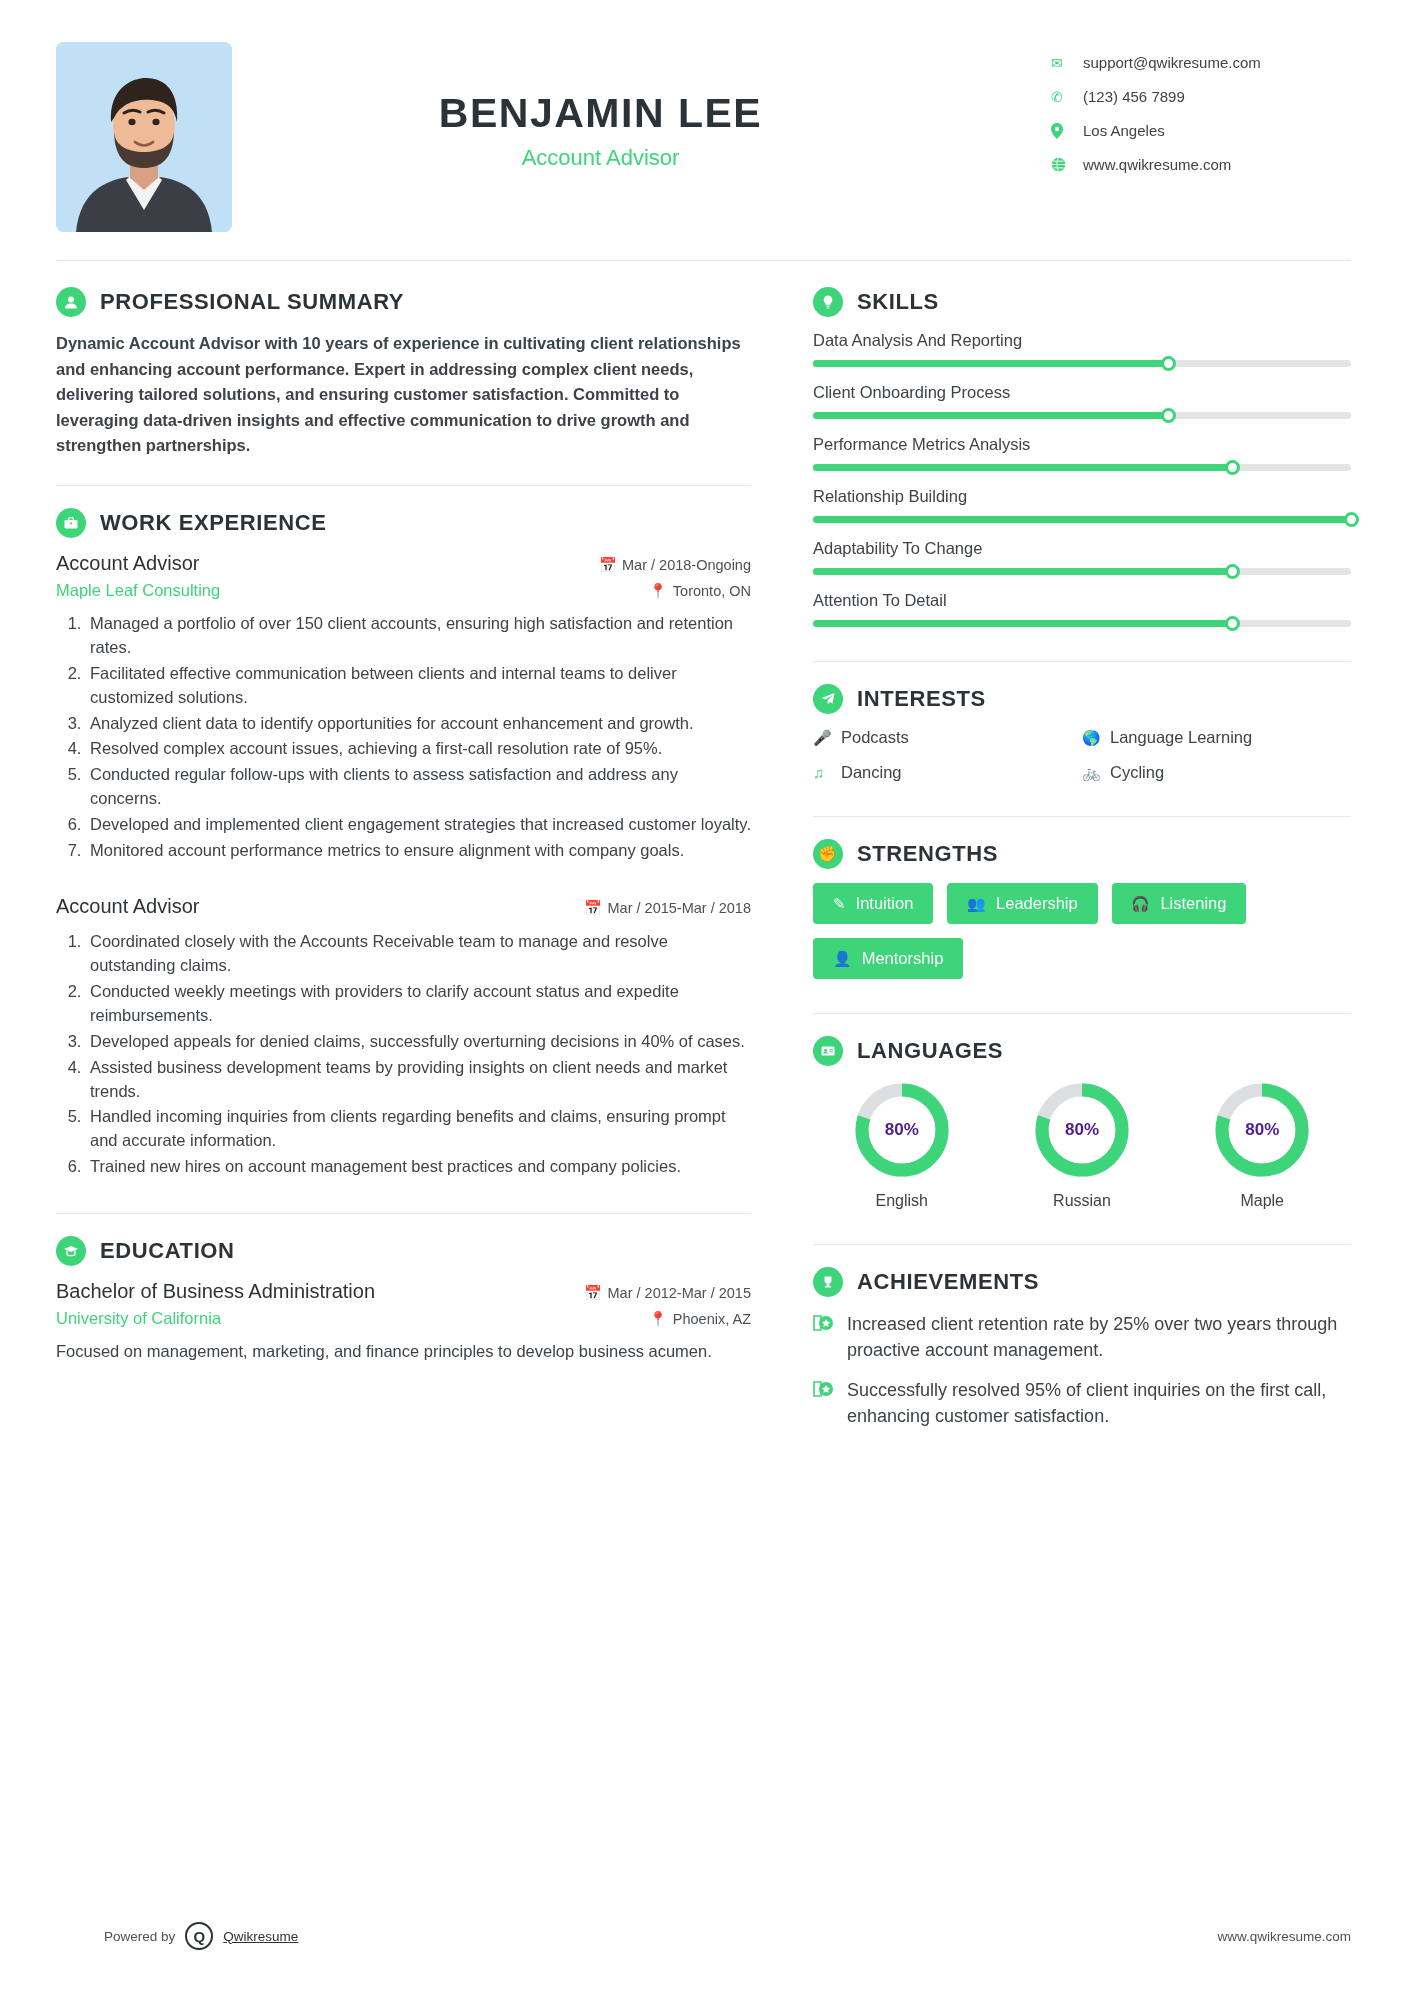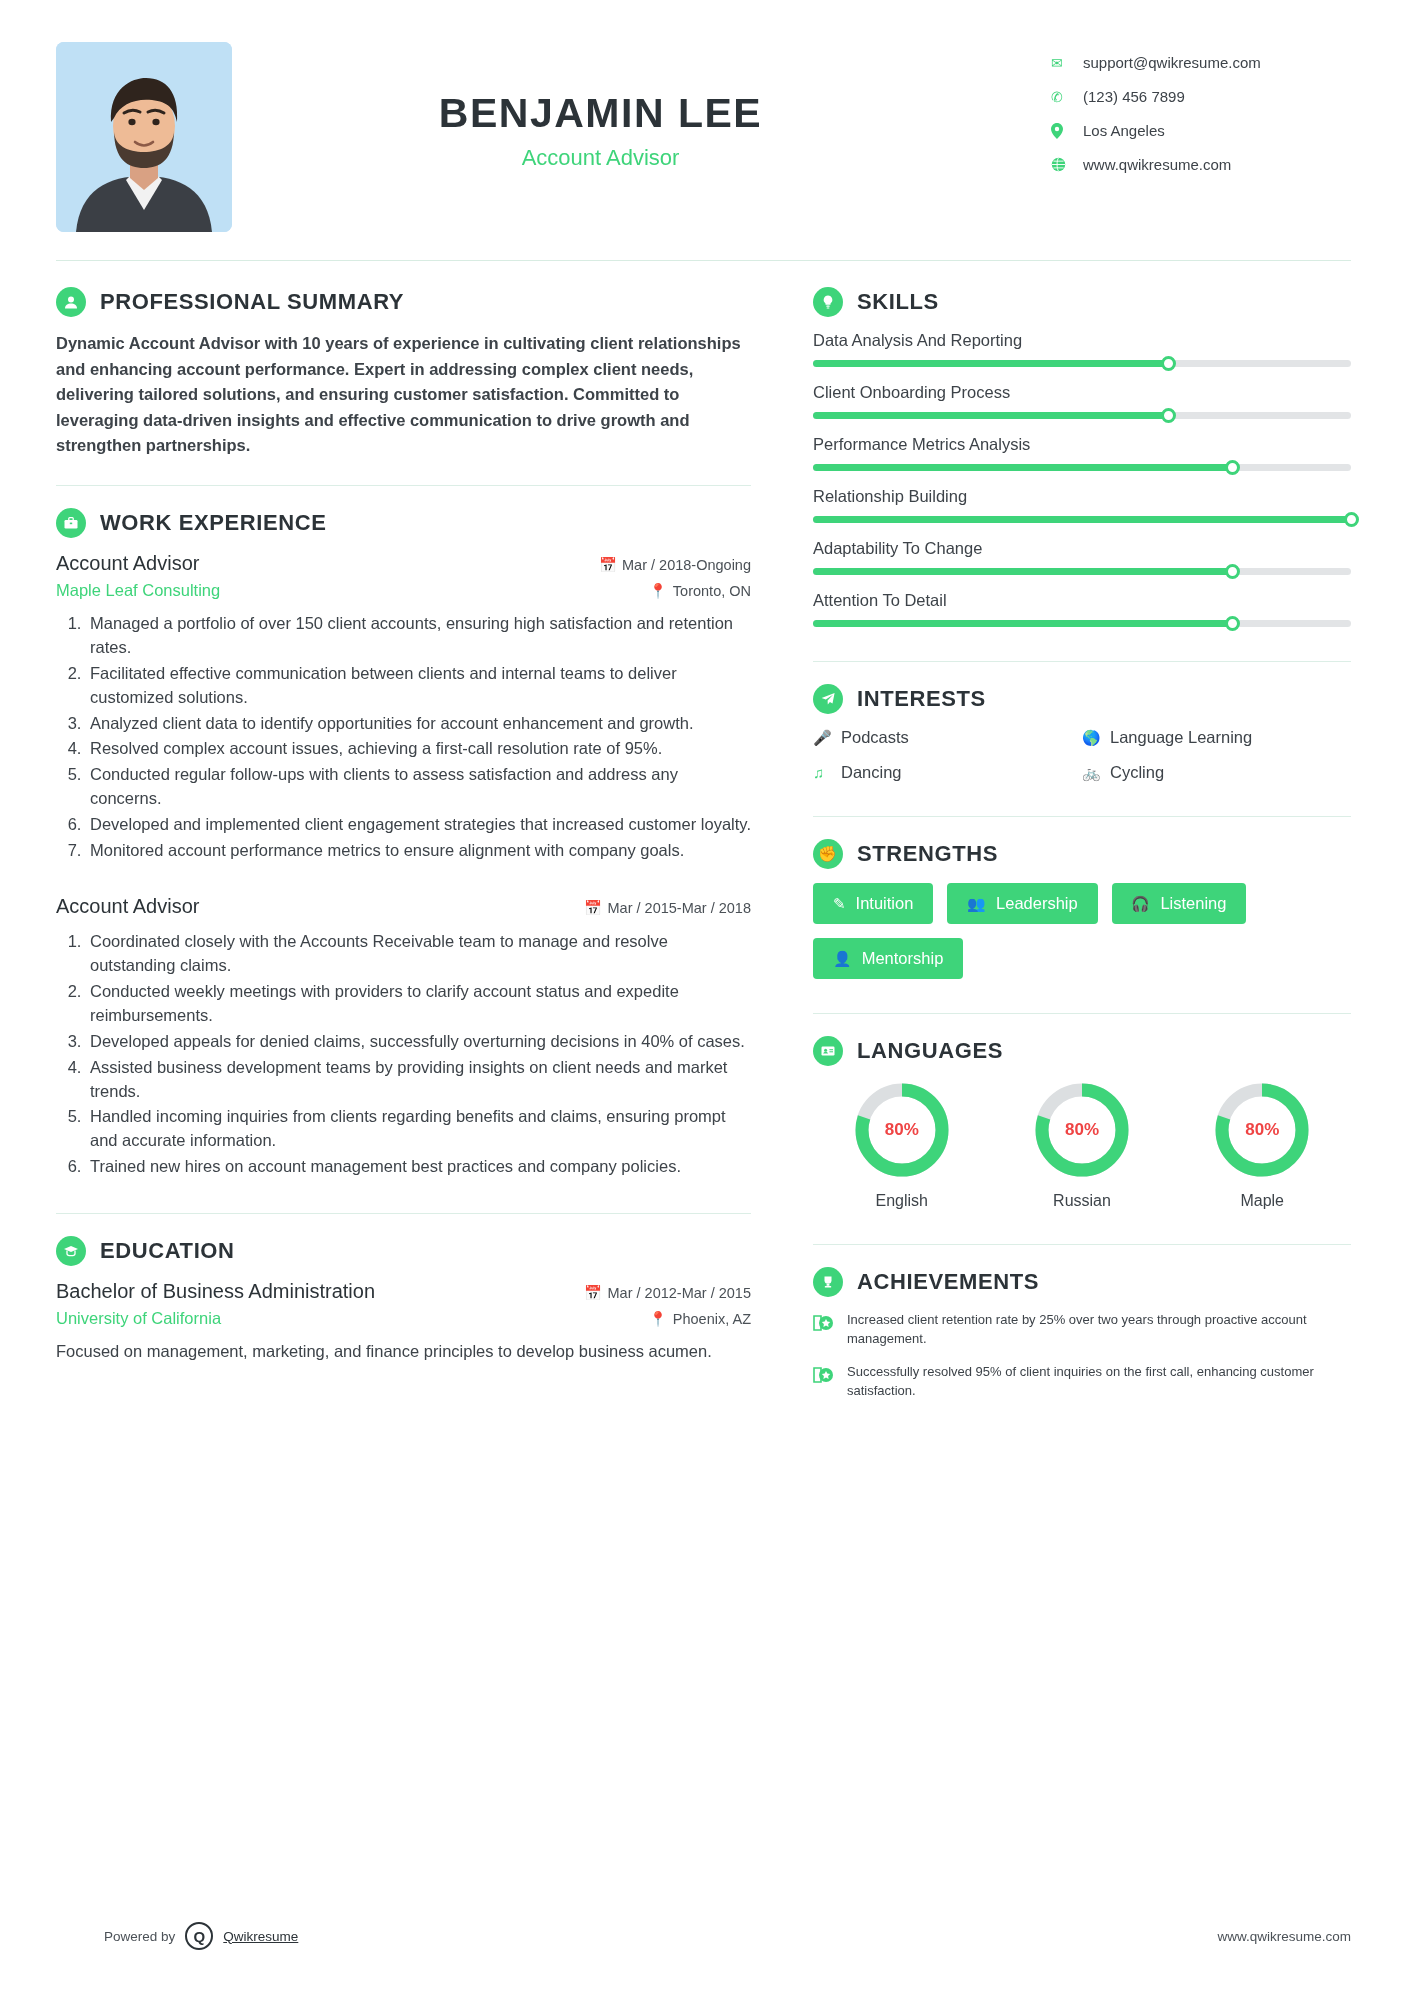--- a/index.html
+++ b/index.html
@@ -198,28 +198,28 @@
   .strength .si { font-size: 15px; }
 
   
   .lang-row { display: flex; justify-content: space-between; margin-top: 10px; }
   .lang { width: 33%; text-align: center; }
   .donut { position: relative; width: 100px; height: 100px; margin: 0 auto; }
   .donut svg { transform: rotate(-90deg); display:block; }
   .donut .pct {
     position: absolute; inset: 0;
     display: flex; align-items: center; justify-content: center;
-    font-size: 17px; font-weight: bold; color: #ef4444;
+    font-size: 17px; font-weight: bold; color: #4c1d95;
   }
   .lang-name { font-size: 16px; color: #3d4349; margin-top: 12px; }
 
   
   .ach { display: flex; margin-bottom: 14px; }
   .ach .ai { flex: 0 0 34px; color: #3ed47a; font-size: 17px; padding-top: 2px;}
-  .ach .atext { font-size: 13px; line-height: 1.45; color: #3d4349; }
+  .ach .atext { font-size: 18px; line-height: 1.45; color: #3d4349; }
 
   
   .footer {
     position: absolute;
     left: 56px; right: 56px;
     bottom: 40px;
     display: flex;
     justify-content: space-between;
     align-items: center;
     font-size: 13.5px;

